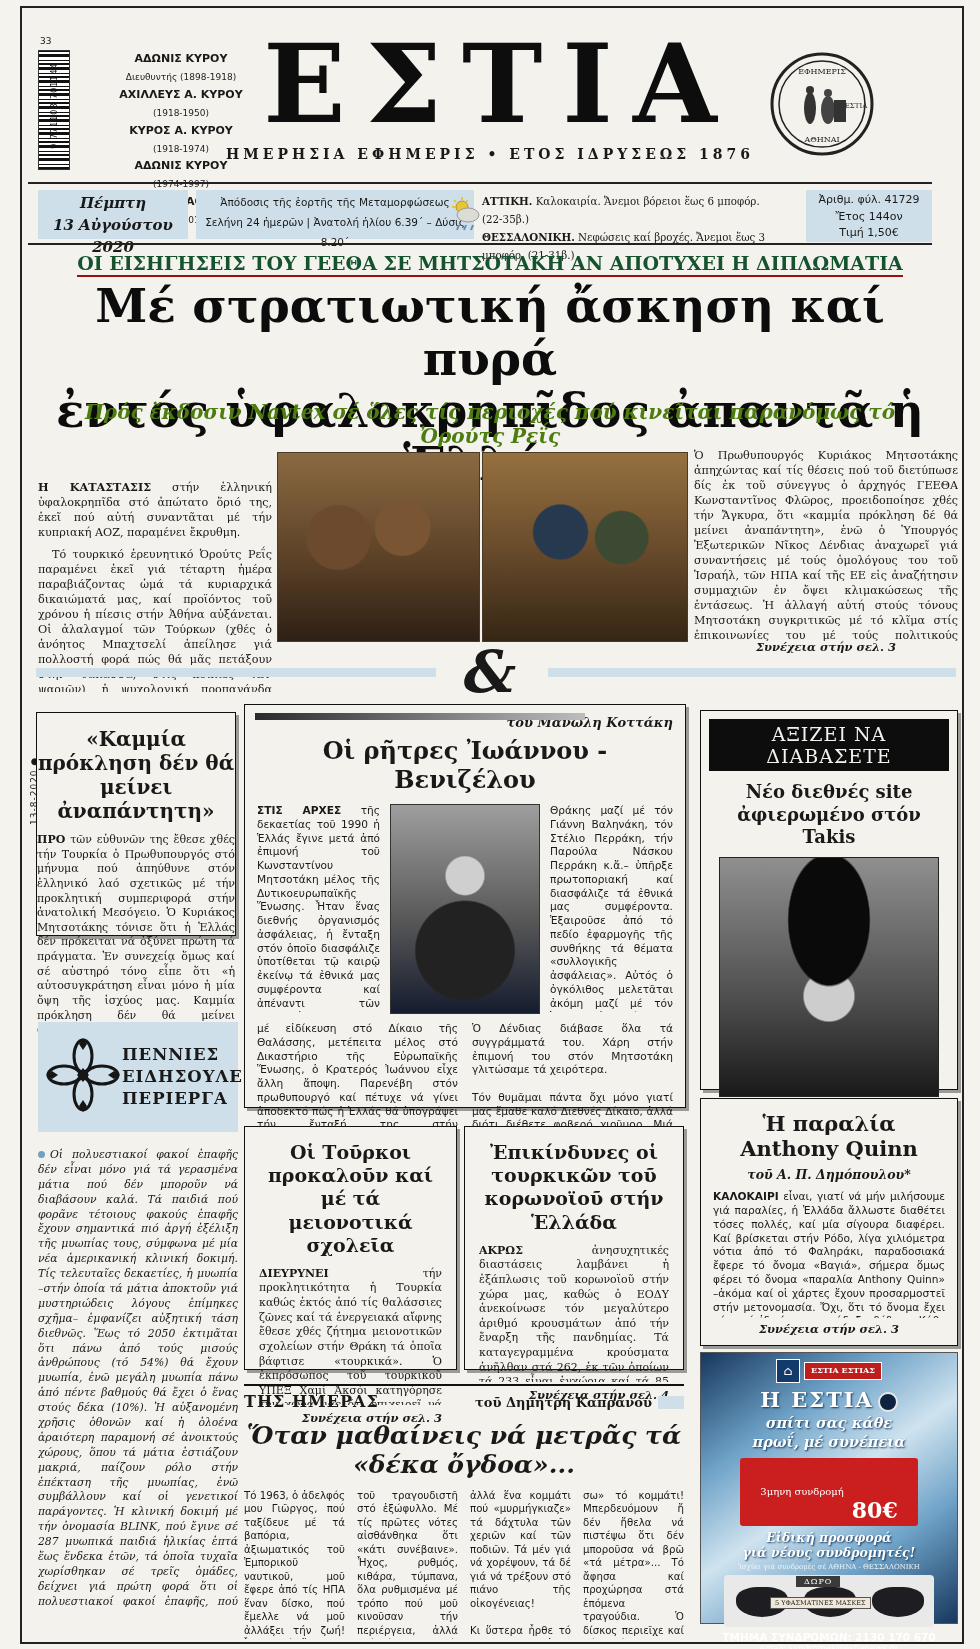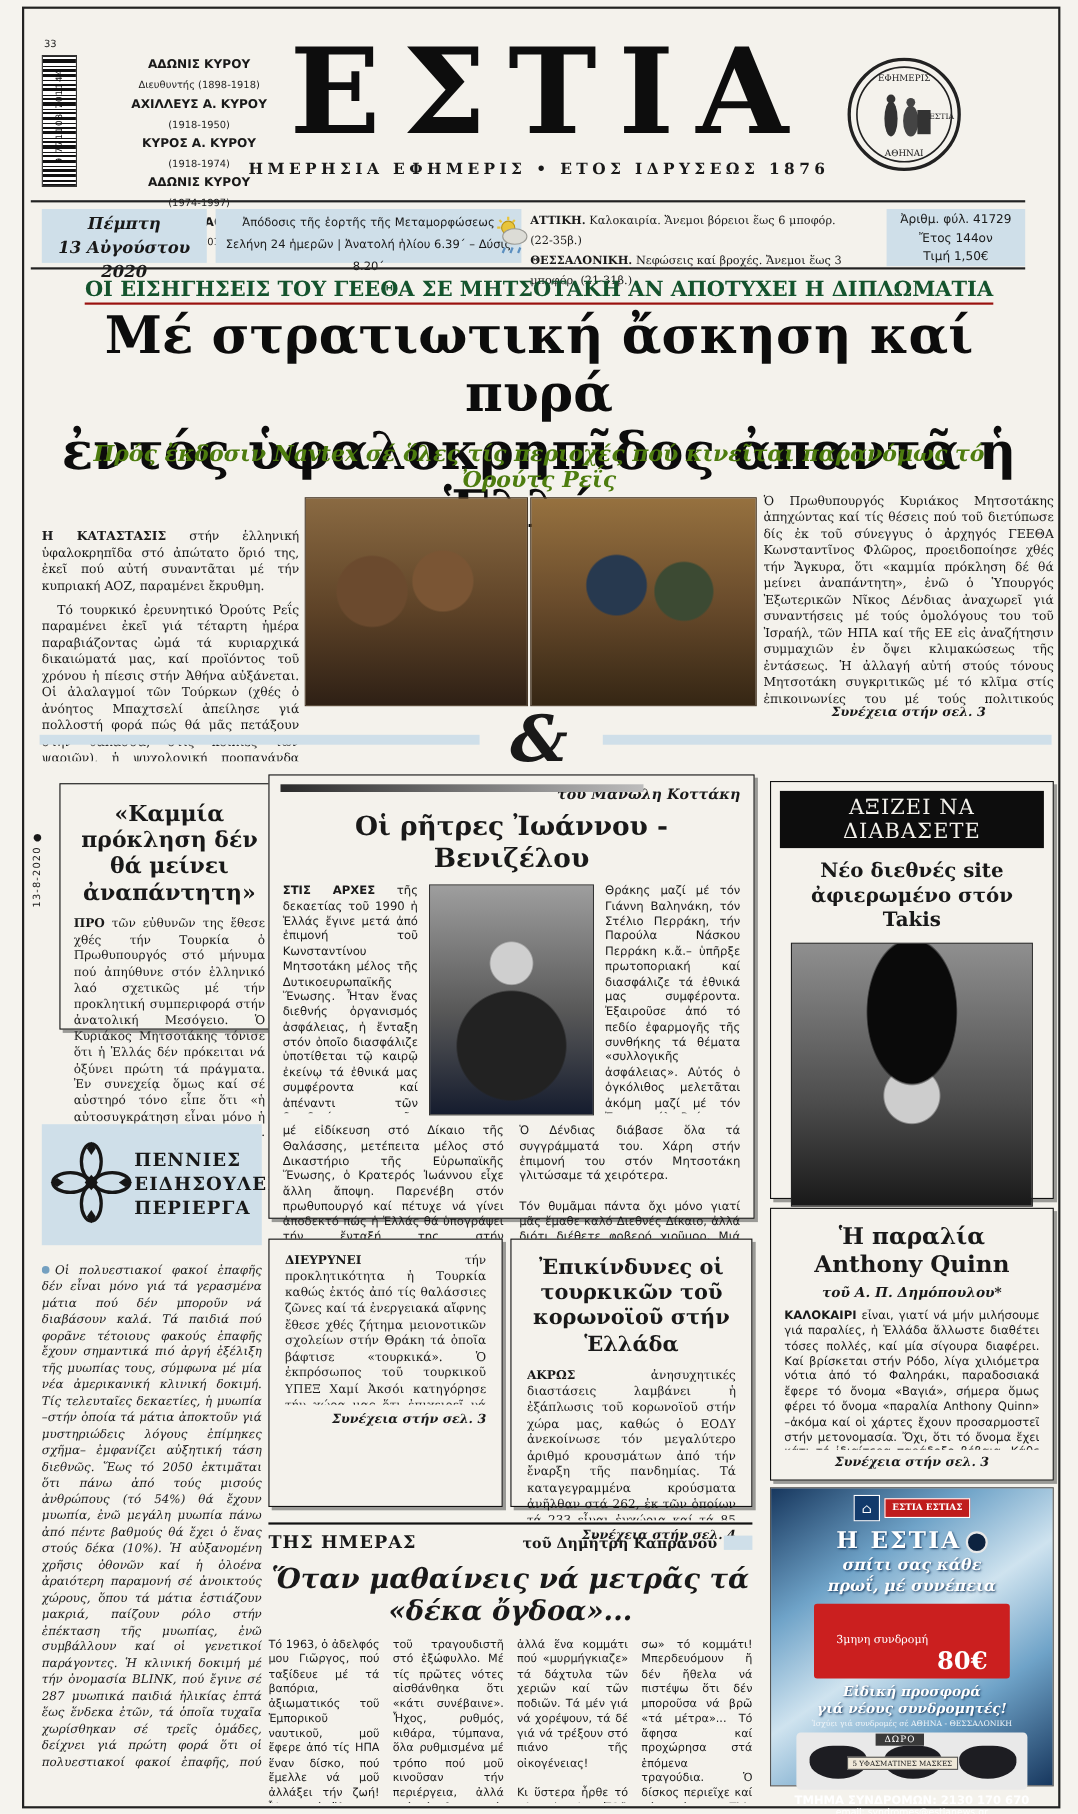--- a/index.html
+++ b/index.html
@@ -64,21 +64,21 @@
   
   .amp-bar{top:668px;height:9px;background:#cfdfe9;}
   .amp-bar.l{left:36px;width:400px;}
   .amp-bar.r{left:548px;width:408px;}
   .amp{left:440px;top:638px;width:100px;text-align:center;font-size:58px;font-style:italic;font-weight:bold;}
 
   
   .nbox{border:1.5px solid #111;background:#f4f2ec;box-shadow:3px 3px 0 #9a9a96;}
   .vdate{left:-26px;top:760px;width:120px;transform:rotate(-90deg);font-size:9px;font-family:"DejaVu Sans",sans-serif;letter-spacing:1px;}
 
-  .box1{left:54px;top:712px;width:200px;height:224px;padding:10px 12px;box-sizing:border-box;}
+  .box1{left:36px;top:712px;width:200px;height:224px;padding:10px 0;box-sizing:border-box;}
   .box1 h2{margin:4px 0 10px 0;text-align:center;font-size:20px;line-height:1.2;}
   .box1 .bd{font-size:11px;line-height:1.33;height:200px;overflow:hidden;}
   .box1 .cont{text-align:center;display:block;margin-top:4px;}
 
   .pennies{left:38px;top:1022px;width:200px;height:110px;display:flex;align-items:center;padding:6px;box-sizing:border-box;}
   .pennies-labels{font-weight:bold;font-size:16.5px;line-height:1.35;letter-spacing:1px;}
   .pennybullets{left:38px;top:1148px;width:200px;height:460px;font-style:italic;font-size:10.8px;line-height:1.38;}
   .pennybullets p{margin:0 0 12px 0;}
   .pennybullets p::before{content:"";display:inline-block;width:7px;height:7px;background:#74a0c0;border-radius:50%;margin-right:5px;}
 
@@ -323,20 +323,21 @@
     <div class="qtitle">
       <div>Ἡ παραλία</div>
       <div>Anthony Quinn</div>
     </div>
     <div class="qby">τοῦ Α. Π. Δημόπουλου*</div>
     <div class="qbd jt sans"><span class="lead-in">ΚΑΛΟΚΑΙΡΙ</span><span> εἶναι, γιατί νά μήν μιλήσουμε γιά παραλίες, ἡ Ἑλλάδα ἄλλωστε διαθέτει τόσες πολλές, καί μία σίγουρα διαφέρει. Καί βρίσκεται στήν Ρόδο, λίγα χιλιόμετρα νότια ἀπό τό Φαληράκι, παραδοσιακά ἔφερε τό ὄνομα «Βαγιά», σήμερα ὅμως φέρει τό ὄνομα «παραλία Anthony Quinn» –ἀκόμα καί οἱ χάρτες ἔχουν προσαρμοστεῖ στήν μετονομασία. Ὄχι, ὅτι τό ὄνομα ἔχει κάτι τό ἰδιαίτερα παράδοξο βέβαια. Κάθε ἄλλο μάλιστα, ἀφοῦ ὁ Anthony Quinn, ὁ μεξικανικῆς καταγωγῆς (καί πλέον ἐκλιπών) ἠθοποιός, ὁ ὁποῖος μεσουράνησε τήν χρυσή ἐποχή τοῦ</span></div>
     <span class="cont qcont">Συνέχεια στήν σελ. 3</span>
   </div>
 
   <div class="abs nbox midbox schools">
+    <h2>Οἱ Τοῦρκοι προκαλοῦν καί μέ τά μειονοτικά σχολεῖα</h2>
     <div class="bd jt"><span class="lead-in">ΔΙΕΥΡΥΝΕΙ</span><span> τήν προκλητικότητα ἡ Τουρκία καθώς ἐκτός ἀπό τίς θαλάσσιες ζῶνες καί τά ἐνεργειακά αἴφνης ἔθεσε χθές ζήτημα μειονοτικῶν σχολείων στήν Θράκη τά ὁποῖα βάφτισε «τουρκικά». Ὁ ἐκπρόσωπος τοῦ τουρκικοῦ ΥΠΕΞ Χαμί Ἀκσόι κατηγόρησε τήν χώρα μας ὅτι ἐπιχειρεῖ νά ἀφομοιώσει καί νά καταπιέσει τήν μουσουλμανική μειονότητα μέσω τοῦ δῆθεν κλεισίματος τῶν δημοτικῶν σχολείων.</span></div>
     <span class="cont">Συνέχεια στήν σελ. 3</span>
   </div>
 
   <div class="abs nbox midbox covid">
     <h2>Ἐπικίνδυνες οἱ τουρκικῶν τοῦ κορωνοϊοῦ στήν Ἑλλάδα</h2>
     <div class="bd jt"><span class="lead-in">ΑΚΡΩΣ</span><span> ἀνησυχητικές διαστάσεις λαμβάνει ἡ ἐξάπλωσις τοῦ κορωνοϊοῦ στήν χώρα μας, καθώς ὁ ΕΟΔΥ ἀνεκοίνωσε τόν μεγαλύτερο ἀριθμό κρουσμάτων ἀπό τήν ἔναρξη τῆς πανδημίας. Τά καταγεγραμμένα κρούσματα ἀνῆλθαν στά 262, ἐκ τῶν ὁποίων τά 233 εἶναι ἐγχώρια καί τά 85 στήν Θεσσαλονίκη. Ἐκεῖ ἐντοπίζεται καί τό μεγάλο πρόβλημα καθώς ἐντοπίσθησαν 36 κρούσματα σέ οἶκο εὐγηρίας. Τό γεγονός αὐτό</span></div>
     <span class="cont">Συνέχεια στήν σελ. 4</span>
   </div>
 

